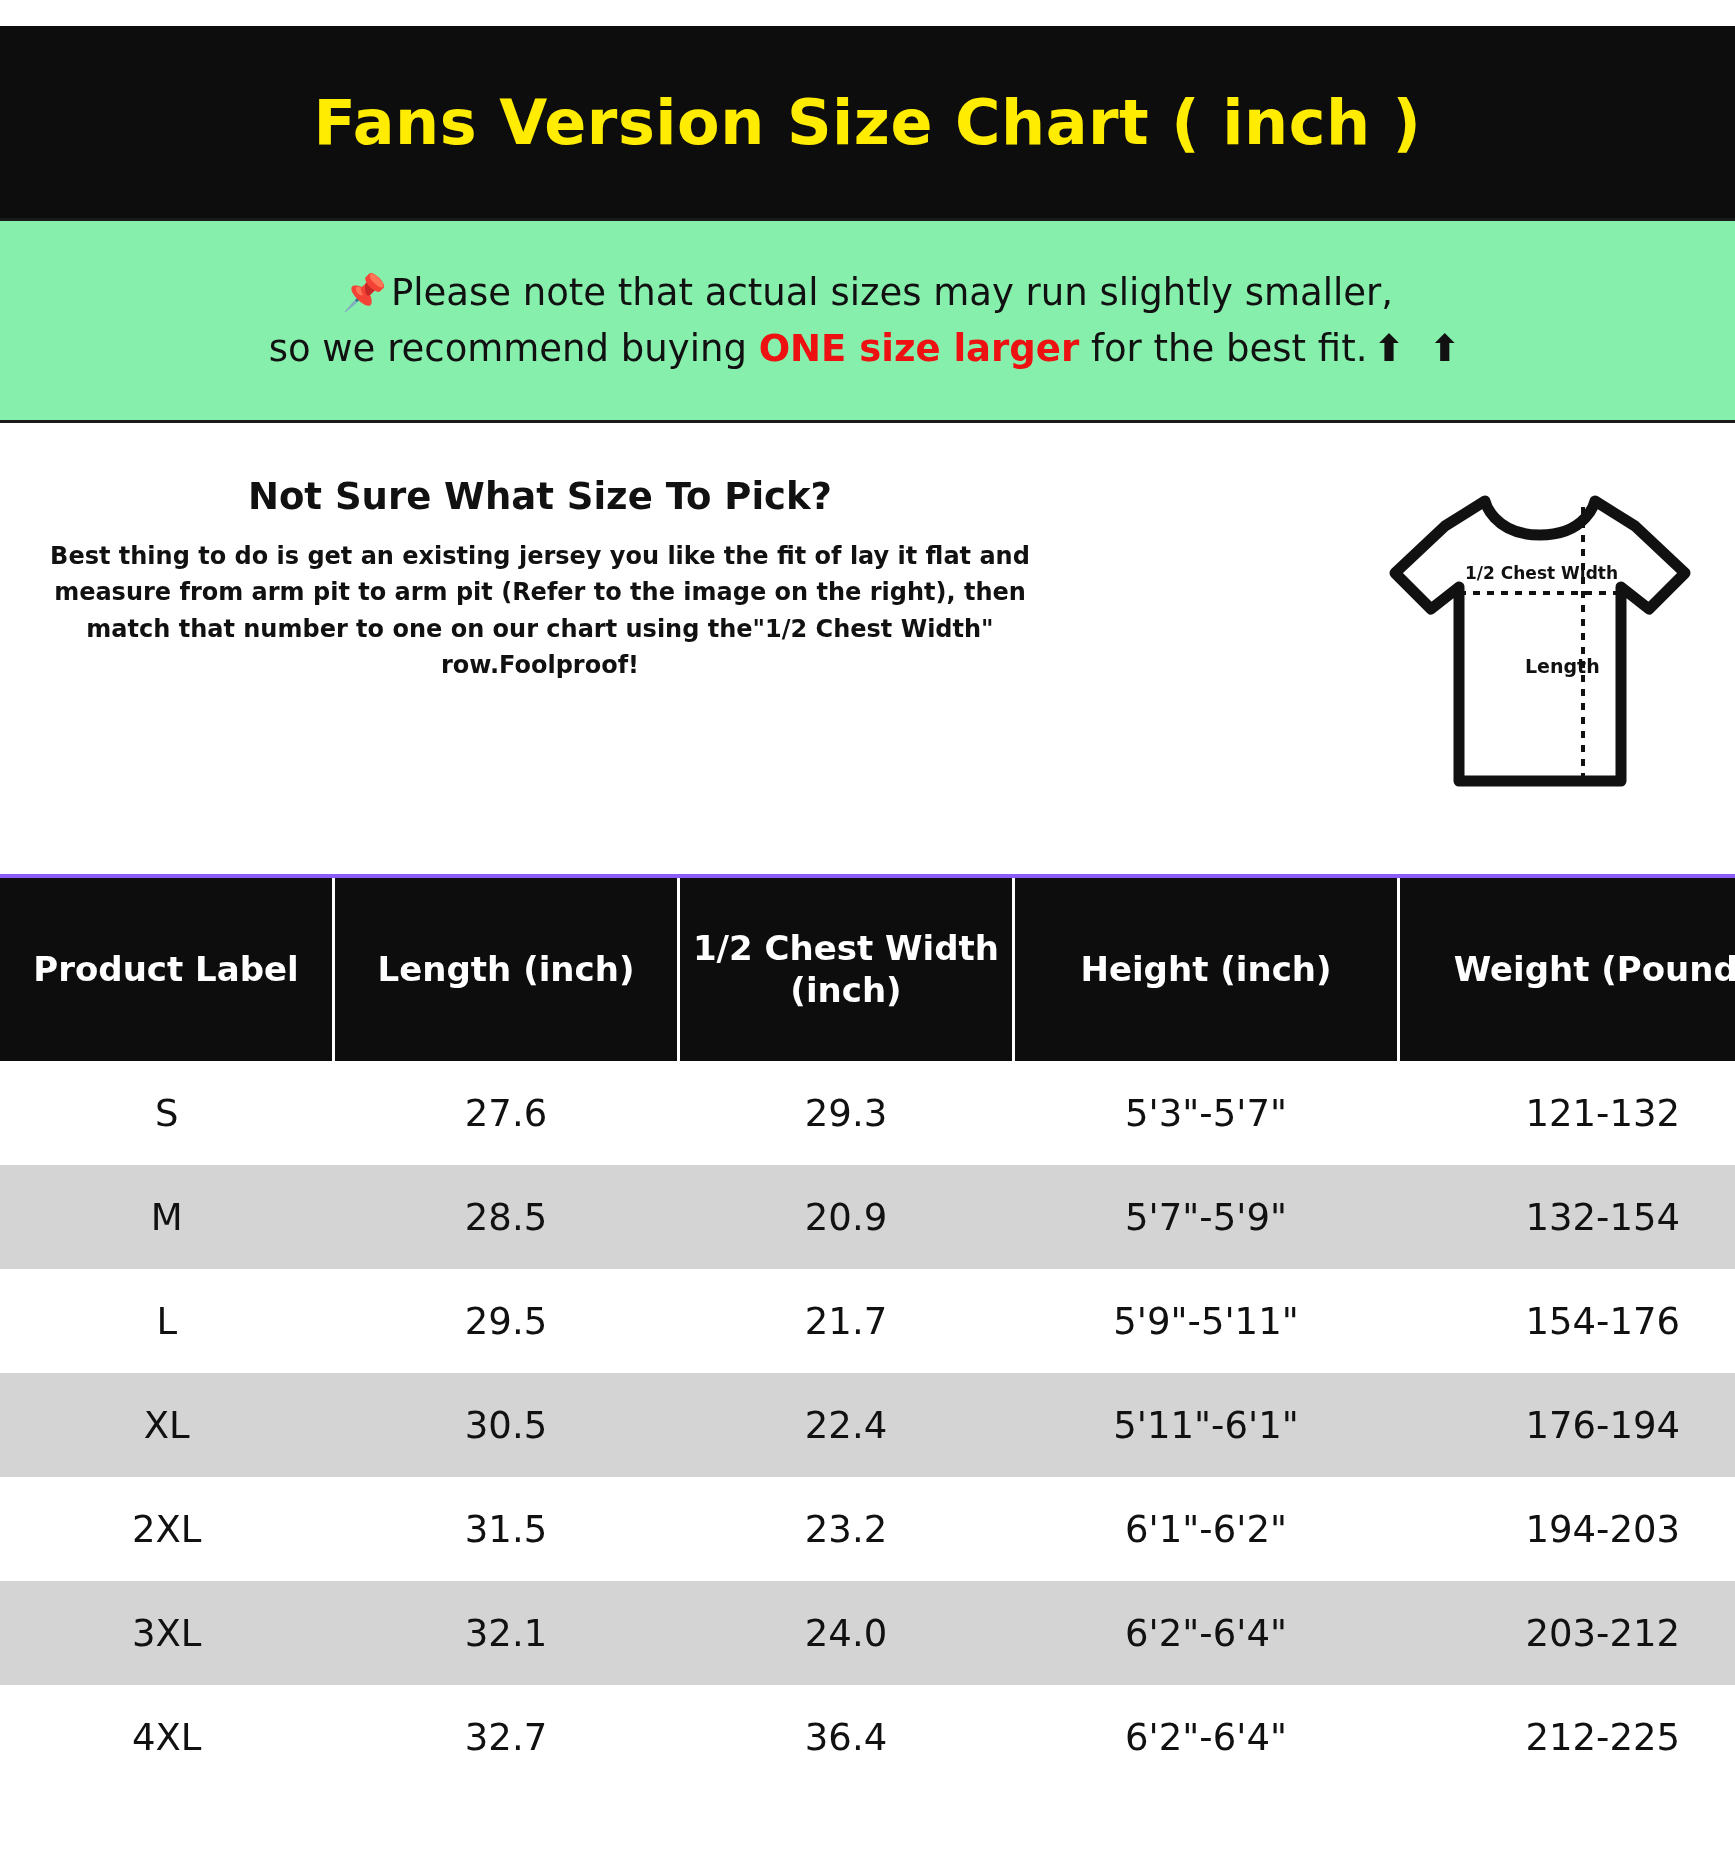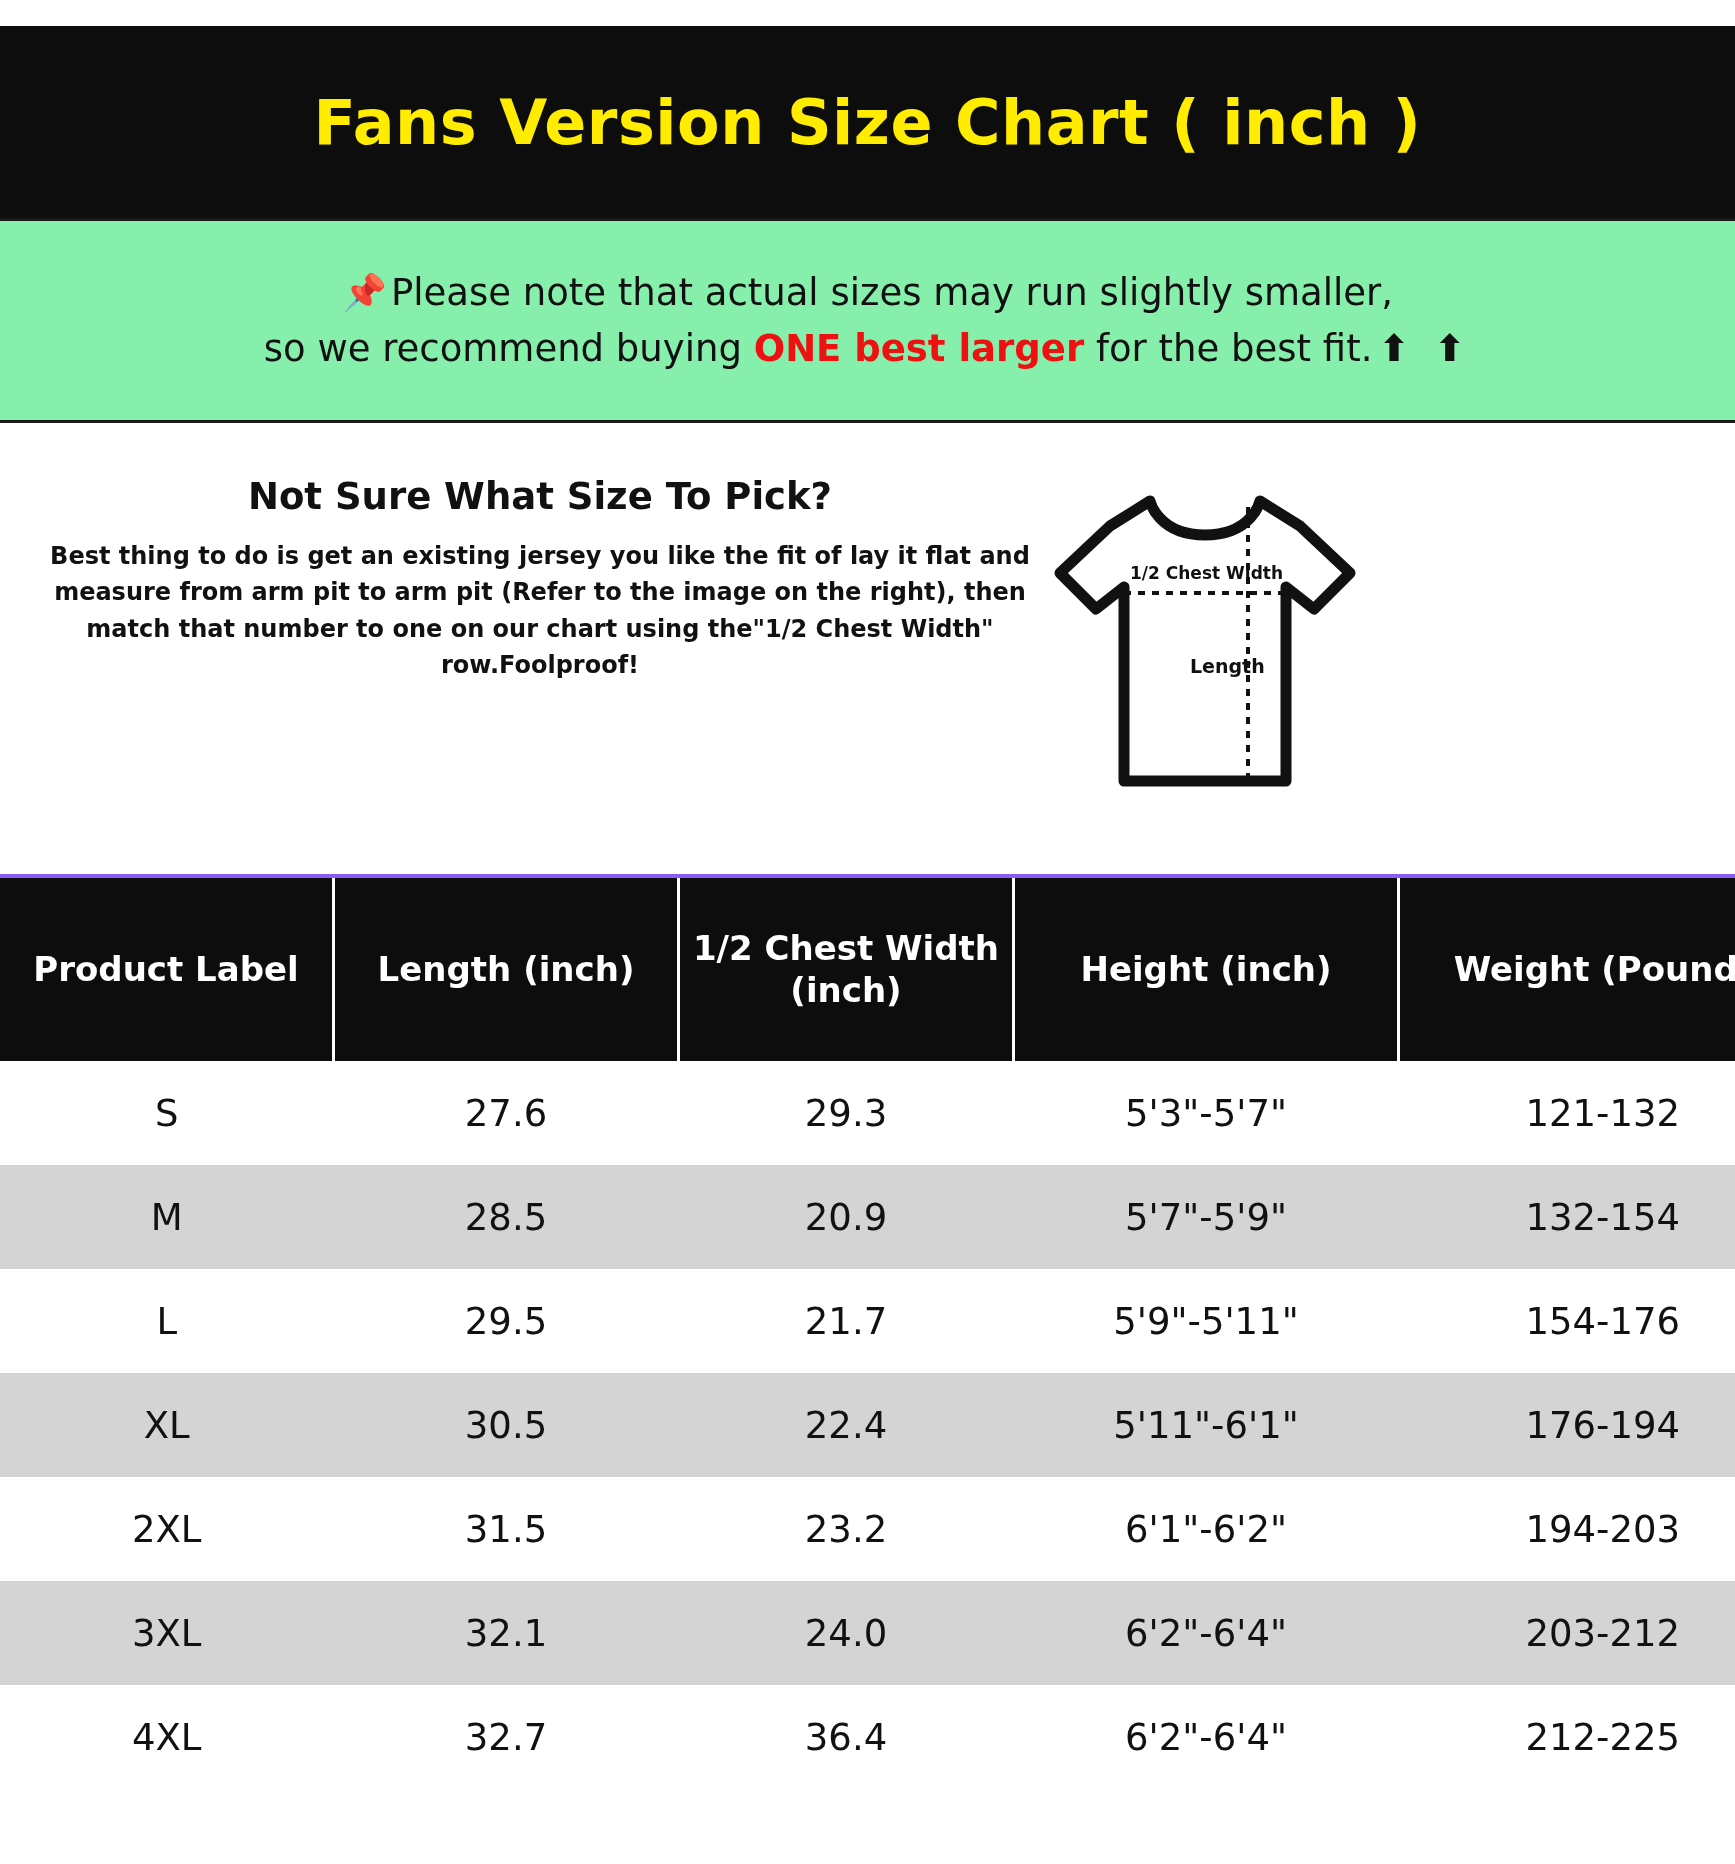--- a/index.html
+++ b/index.html
@@ -97,21 +97,21 @@
   .mid-body {
     font-size: 24px;
     font-weight: bold;
     color: #111;
     line-height: 1.52;
     text-align: center;
   }
   .mid-img {
     flex: 1;
     display: flex;
-    justify-content: flex-start;
+    justify-content: flex-end;
     padding-top: 6px;
   }
 
   
   table.size-table {
     border-collapse: collapse;
     width: 100%;
     table-layout: fixed;
   }
   table.size-table th {
@@ -149,21 +149,21 @@
 
   <div class="title-bar">
     <div class="title">Fans Version Size Chart ( inch )</div>
   </div>
 
   <div class="note-band">
     <div class="note-line">
       <span class="pin">📌</span><span>Please note that actual sizes may run slightly smaller,</span>
     </div>
     <div class="note-line">
-      <span>so we recommend buying </span><span class="red-bold">ONE best larger</span><span> for the best fit.</span><span class="arrows">⬆ ⬆</span>
+      <span>so we recommend buying </span><span class="red-bold">ONE size larger</span><span> for the best fit.</span><span class="arrows">⬆ ⬆</span>
     </div>
   </div>
 
   <div class="mid">
     <div class="mid-text">
       <div class="mid-head">Not Sure What Size To Pick?</div>
       <div class="mid-body">Best thing to do is get an existing jersey you like the fit of lay it flat and measure from arm pit to arm pit (Refer to the image on the right), then match that number to one on our chart using the"1/2 Chest Width" row.Foolproof!</div>
     </div>
     <div class="mid-img">
       <svg width="330" height="330" viewBox="0 0 330 330">

